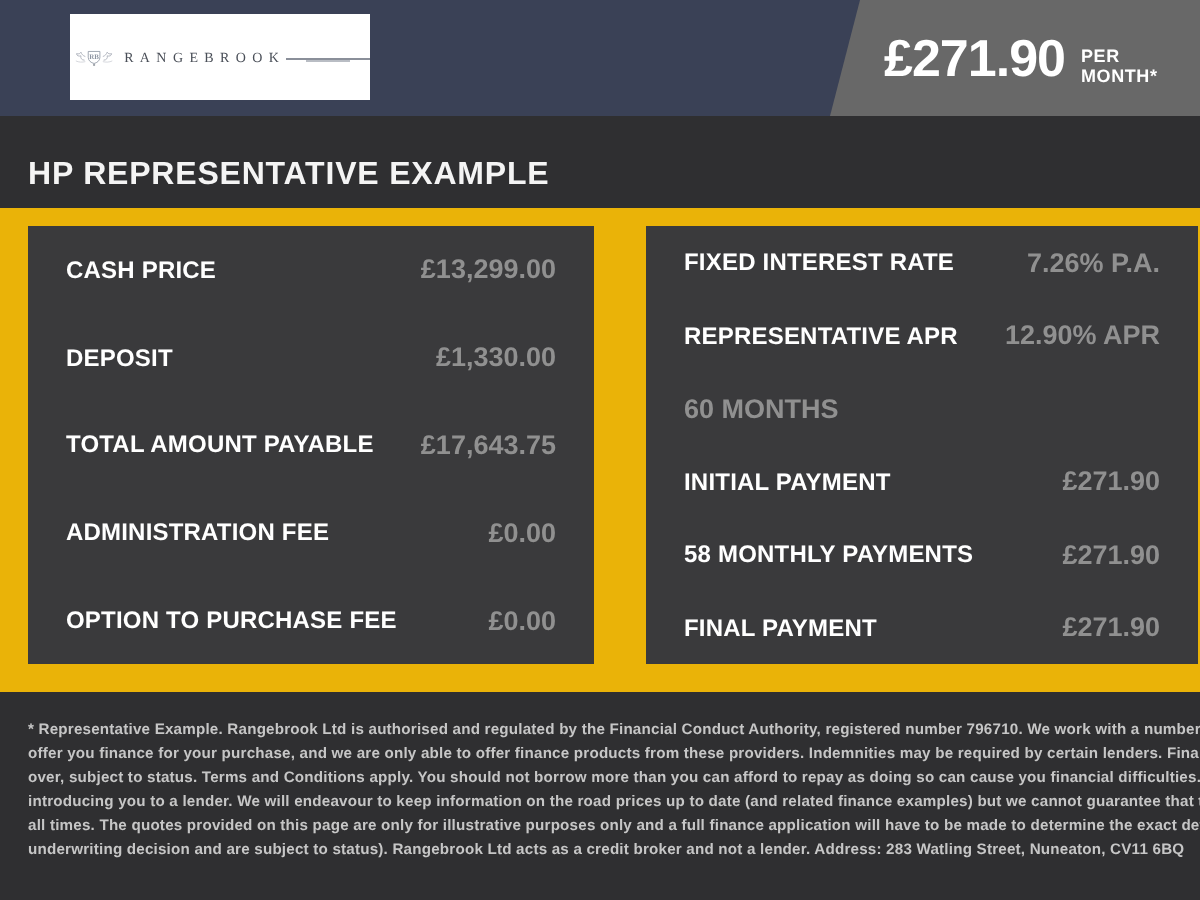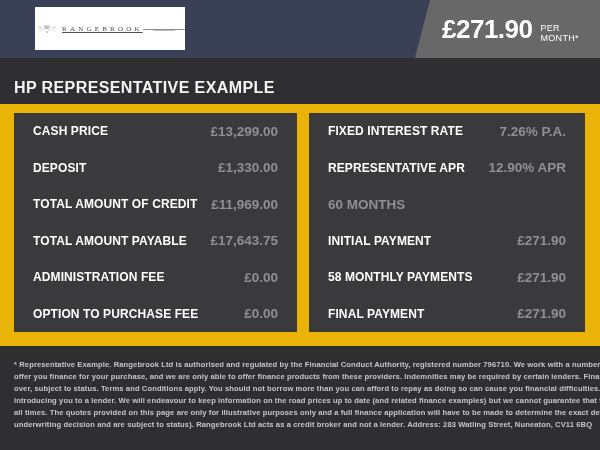--- a/index.html
+++ b/index.html
@@ -24,21 +24,20 @@
     display: flex; flex-direction: row;
     align-items: center; justify-content: center;
     cursor: pointer;
   }
   .crest { margin-top: 1px; }
   .logo-text {
     font-family: "Liberation Serif", serif;
     font-size: 7px; letter-spacing: 3.2px;
     color: #4a4f58; margin-top: 1px; margin-left: 3px;
     white-space: nowrap;
-    text-decoration: underline;
   }
   .logo-rule {
     width: 116px; height: 1px; background: #8a8f99; margin-top: 2px;
     position: relative;
   }
   .logo-rule::after {
     content: ""; position: absolute; left: 50%; top: 1px;
     width: 22px; height: 1px; margin-left: -11px; background: #b9bdc4;
   }
   .price-tag {
@@ -47,21 +46,21 @@
     background: #686868;
     clip-path: polygon(30px 0, 200px 0, 200px 58px, 15px 58px);
     display: flex; align-items: center;
     padding-left: 42px; box-sizing: border-box;
   }
   .price-amount {
     color: #ffffff; font-size: 26px; font-weight: bold;
     letter-spacing: -0.5px;
   }
   .price-period {
-    color: #ffffff; font-size: 9px; font-weight: normal;
+    color: #ffffff; font-size: 9px; font-weight: bold;
     margin-left: 8px; margin-top: 8px; letter-spacing: 0.3px;
   }
 
   
   .main { position: absolute; top: 58px; left: 0; width: 600px; height: 344px; }
   .page-title {
     color: #f4f4f4; font-size: 16px; font-weight: bold;
     letter-spacing: 0.4px;
     margin: 0; padding: 21px 0 0 14px;
   }
@@ -70,21 +69,21 @@
     width: 600px; height: 242px;
     background: #eab308;
   }
   .panels { display: flex; padding: 9px 0 0 14px; }
   .panel {
     background: #3a3a3c; height: 219px;
     display: flex; flex-direction: column;
     box-sizing: border-box;
   }
   .panel.left  { width: 283px; }
-  .panel.right { width: 276px; margin-left: 12px; text-align: right; }
+  .panel.right { width: 276px; margin-left: 26px; text-align: right; }
   .row {
     flex: 1; display: flex; align-items: center;
     justify-content: space-between;
     padding: 0 19px;
   }
   .row-label {
     color: #ffffff; font-size: 12px; font-weight: bold;
     letter-spacing: 0.1px; white-space: nowrap;
   }
   .row-value {
@@ -143,24 +142,20 @@
       <div class="panels">
 
         <div class="panel left">
           <div class="row">
             <span class="row-label">CASH PRICE</span>
             <span class="row-value">£13,299.00</span>
           </div>
           <div class="row">
             <span class="row-label">DEPOSIT</span>
             <span class="row-value">£1,330.00</span>
-          </div>
-          <div class="row">
-            <span class="row-label">TOTAL AMOUNT OF CREDIT</span>
-            <span class="row-value">£11,969.00</span>
           </div>
           <div class="row">
             <span class="row-label">TOTAL AMOUNT PAYABLE</span>
             <span class="row-value">£17,643.75</span>
           </div>
           <div class="row">
             <span class="row-label">ADMINISTRATION FEE</span>
             <span class="row-value">£0.00</span>
           </div>
           <div class="row">

